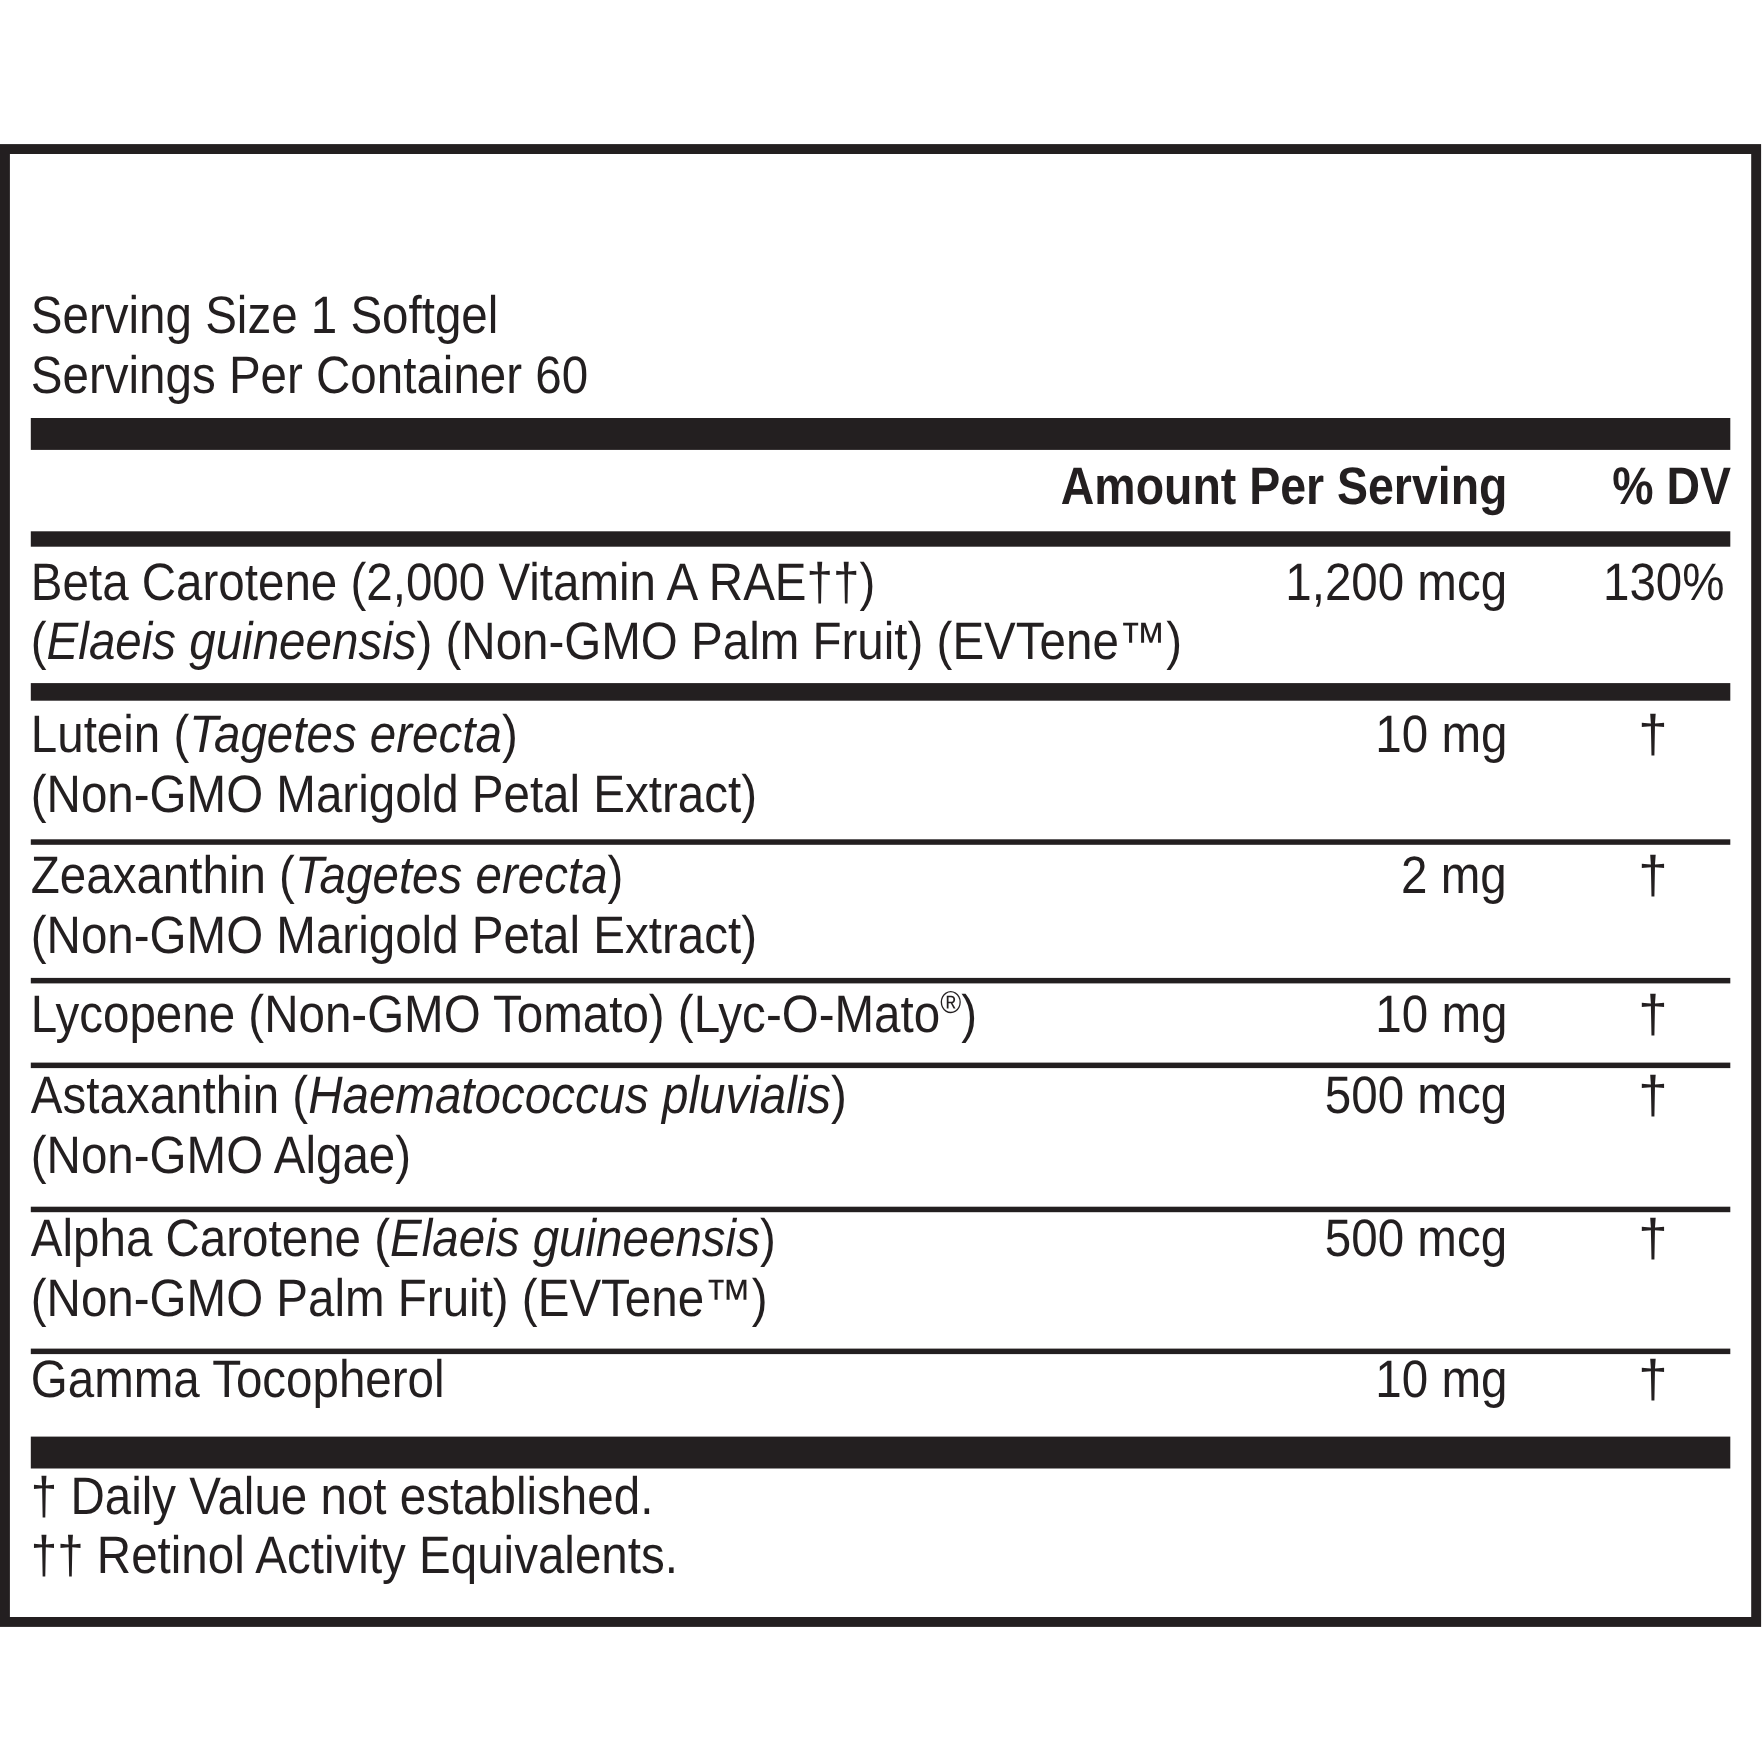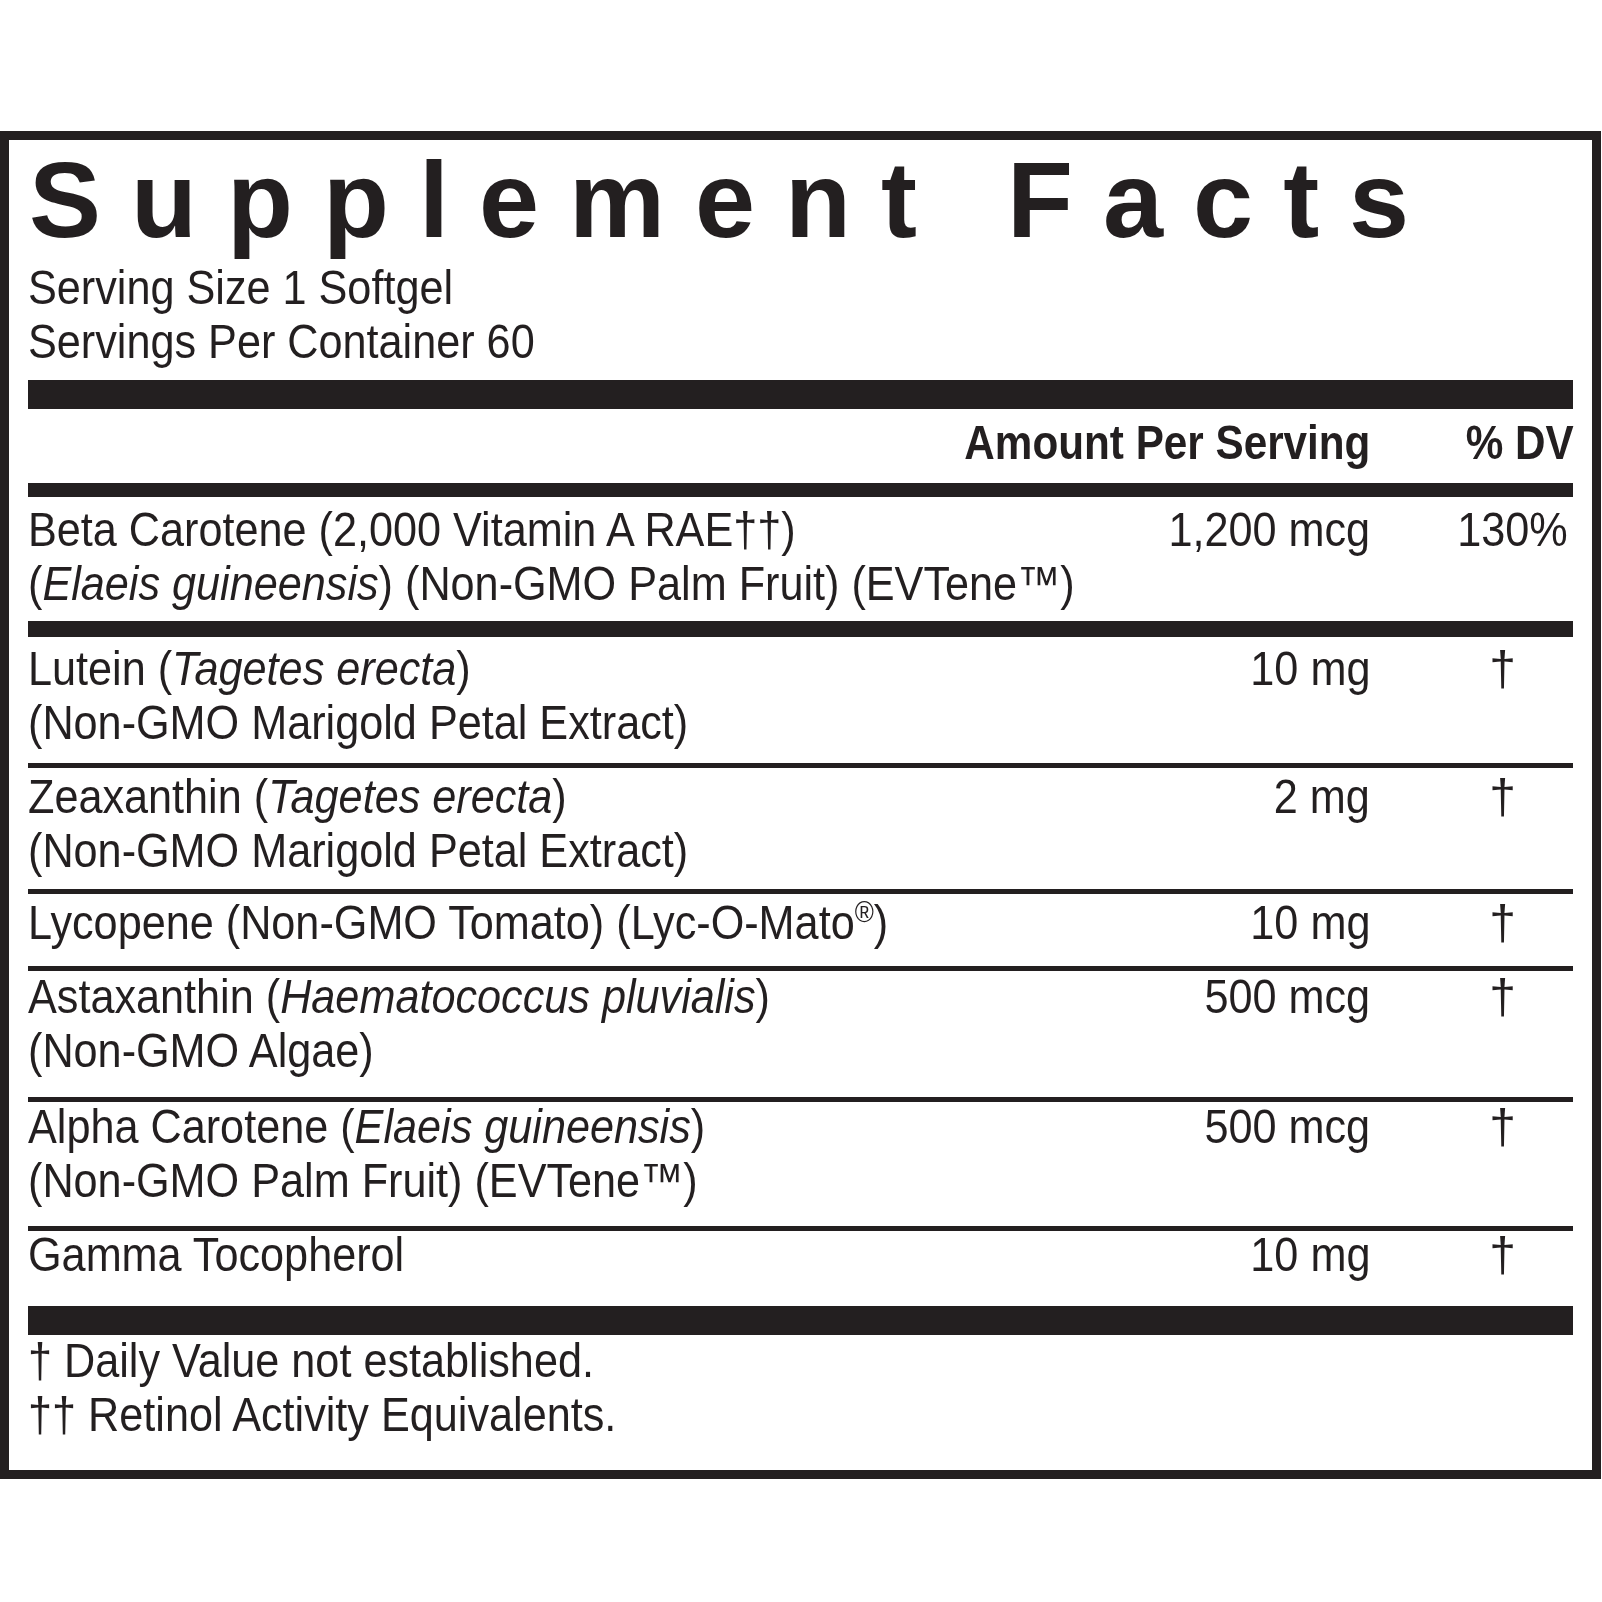--- a/index.html
+++ b/index.html
@@ -23,21 +23,20 @@
   sup { font-size: 0.6em; vertical-align: 0.6em; line-height: 0; }
   .hdr { font-size: 48px; font-weight: bold; transform: scaleX(0.88); transform-origin: right top; }
   .amt { text-align: right; transform: scaleX(0.9); transform-origin: right top; font-size: 48px; }
   .dv { text-align: center; font-size: 48px; }
 </style>
 </head>
 <body>
 
 <div class="label-box">
 
-  <div class="t title">Supplement Facts</div>
 
   <div class="t body-txt" style="left:19px; top:124px;">Serving Size 1 Softgel</div>
   <div class="t body-txt" style="left:19px; top:178px;">Servings Per Container 60</div>
 
   <div class="bar" style="top:240px; height:29px;"></div>
 
   <div class="t hdr" style="right:222px; top:279px;">Amount Per Serving</div>
   <div class="t hdr" style="right:18px; top:279px;">% DV</div>
 
   <div class="bar" style="top:343px; height:14px;"></div>

